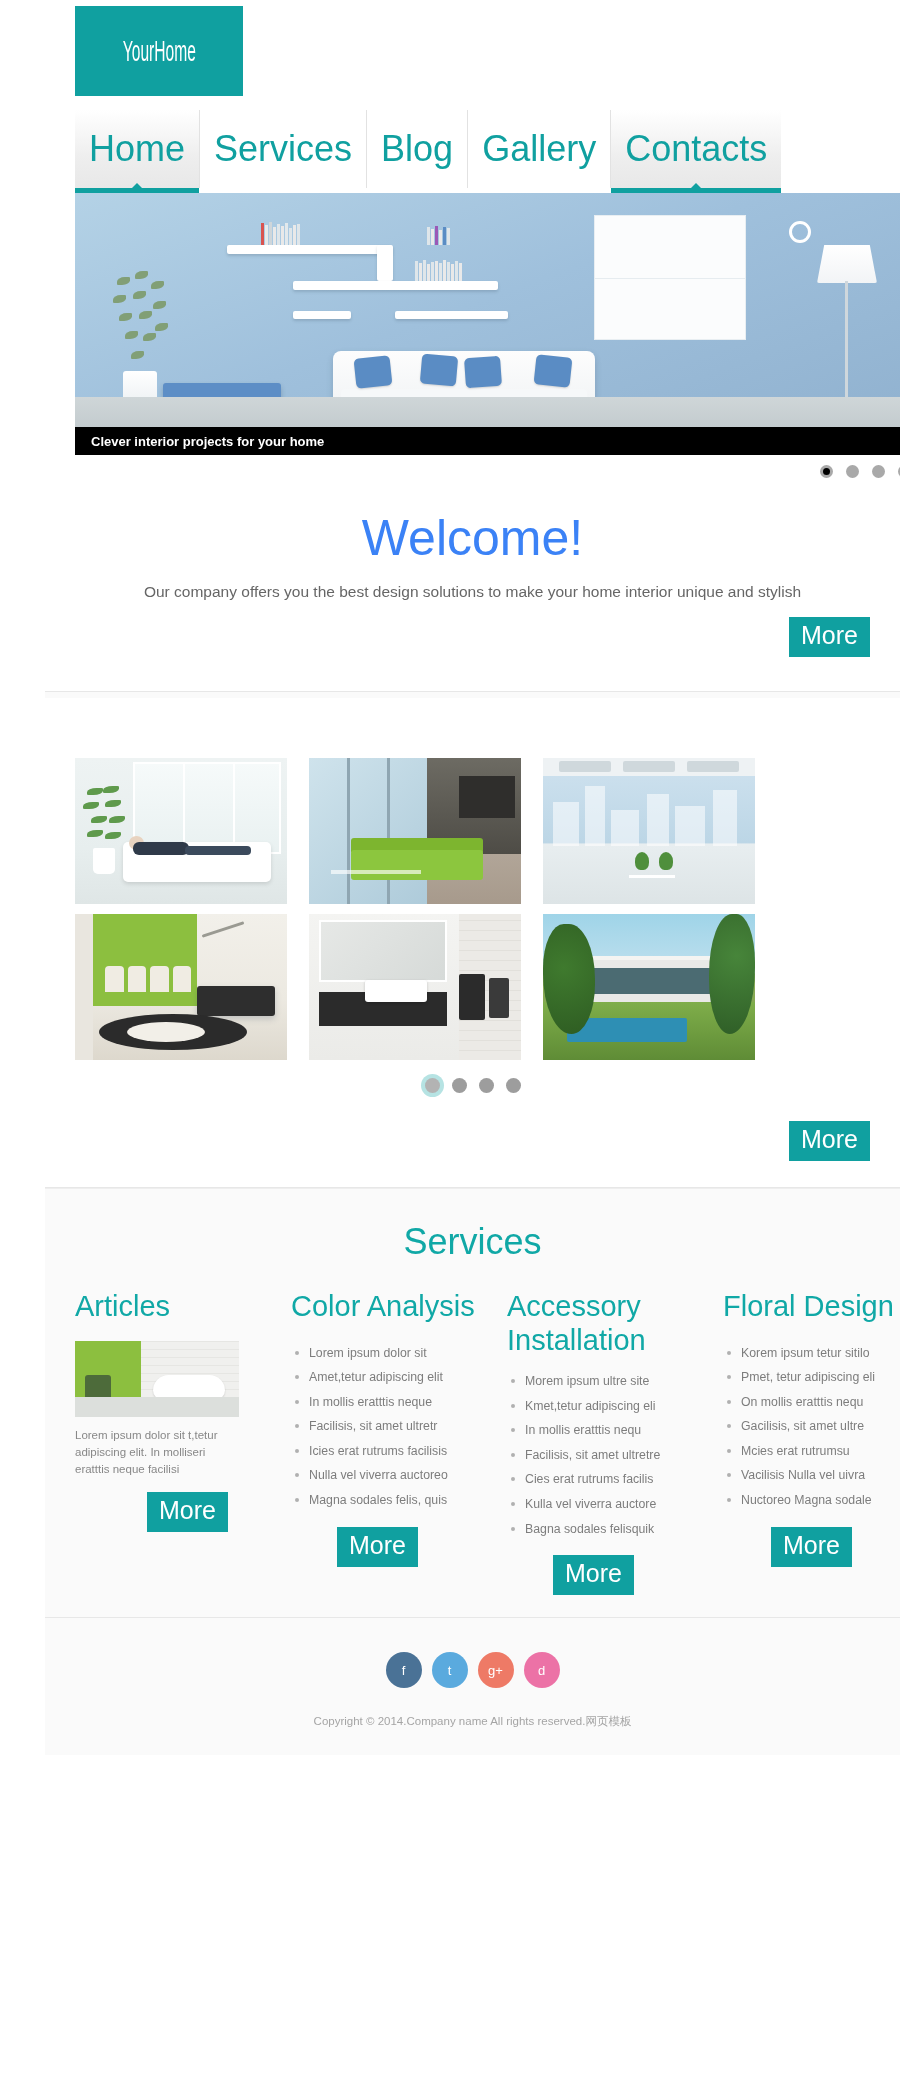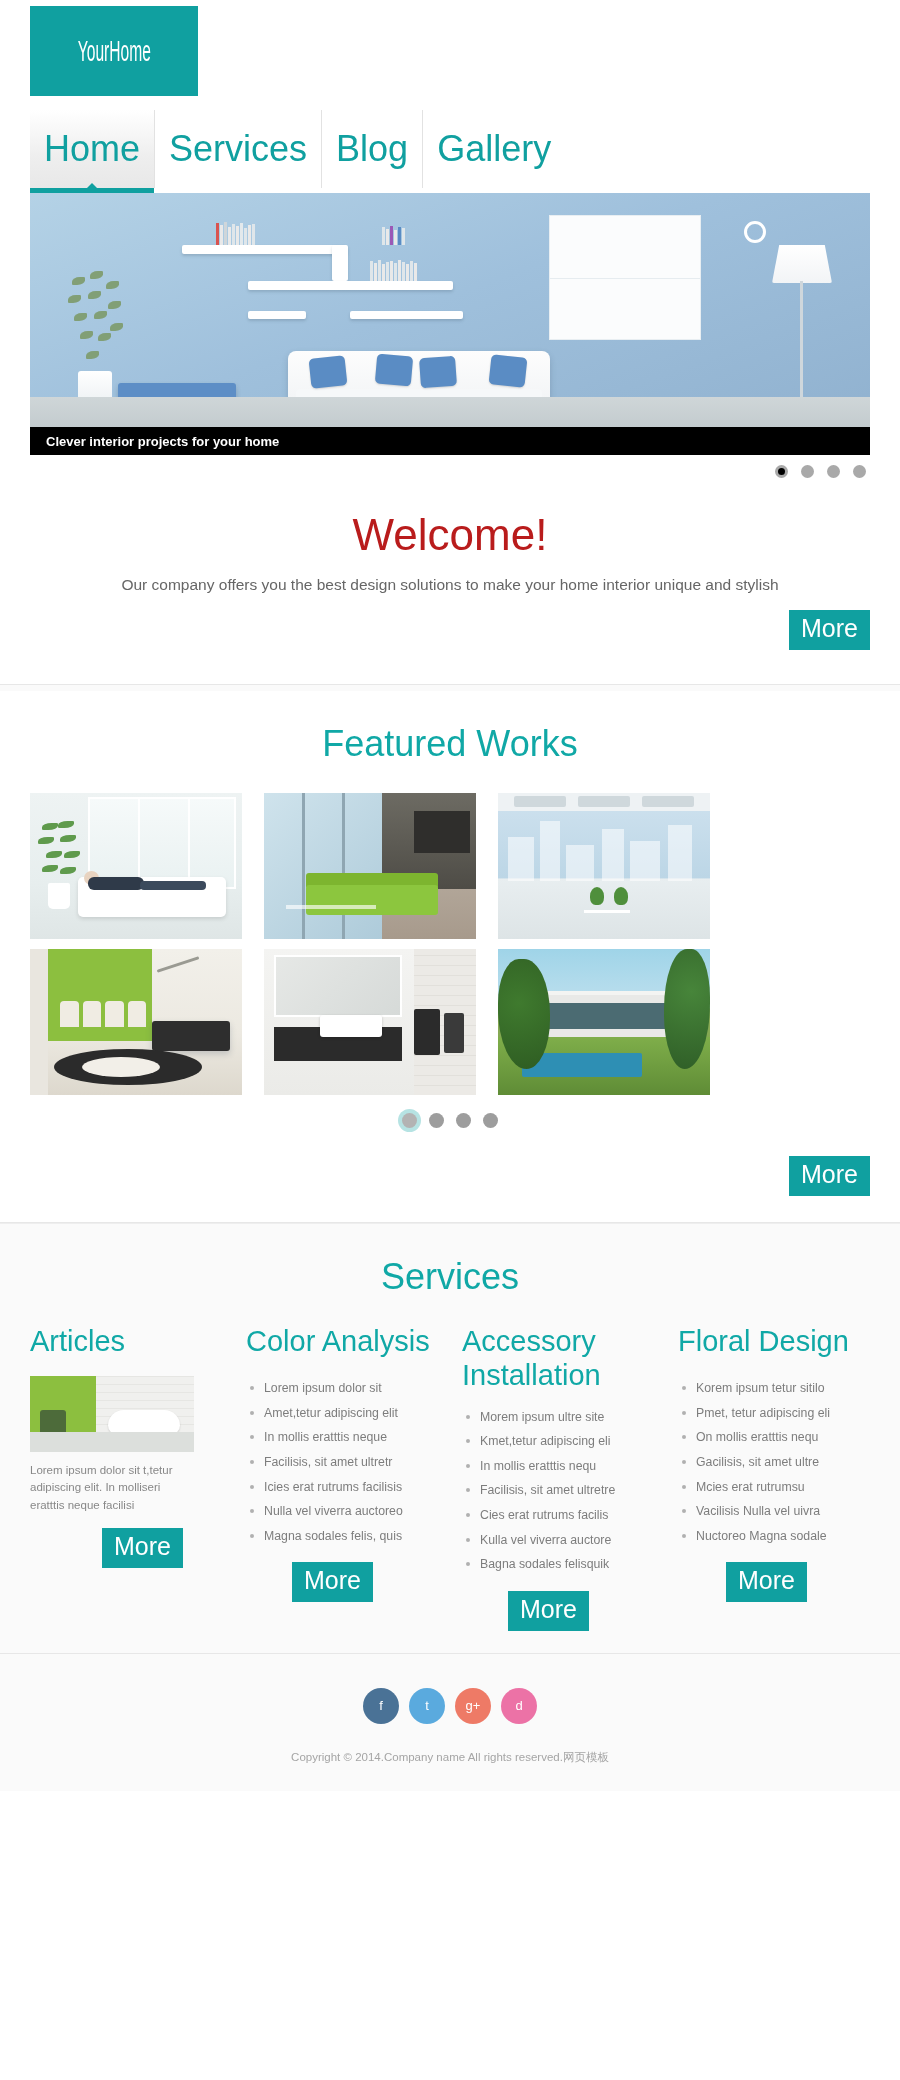--- a/index.html
+++ b/index.html
@@ -9,20 +9,21 @@
     font-family: "Liberation Sans", sans-serif;
   }
   body { width: 900px; min-height: 2080px; }
 
   .page {
     width: 900px;
     min-height: 2080px;
     background: #ffffff;
     position: relative;
     overflow: hidden;
+    padding-left: 45px;
   }
 
   
   .header {
     width: 900px;
     background: #ffffff;
     position: relative;
     padding-top: 6px;
   }
   .logo-box {
@@ -263,22 +264,22 @@
   }
 
   
   .welcome {
     padding-top: 34px;
     padding-bottom: 34px;
     text-align: center;
     border-bottom: 1px solid #e7e7e7;
   }
   .welcome-title {
-    color: #b91c1c;
-    font-size: 44px;
+    color: #3b82f6;
+    font-size: 50px;
     font-weight: 400;
     line-height: 1.05;
   }
   .welcome-sub {
     margin-top: 18px;
     color: #666666;
     font-size: 15.5px;
   }
   .more-row {
     display: flex;
@@ -511,20 +512,24 @@
 
       </div>
       <div class="nav-item">
         <span class="nav-label">Blog</span>
 
       </div>
       <div class="nav-item">
         <span class="nav-label">Gallery</span>
 
       </div>
+      <div class="nav-item highlight">
+        <span class="nav-label">Contacts</span>
+        <span class="nav-arrow"></span>
+      </div>
     </div>
   </div>
 
   <div class="hero">
     <div class="hero-wall"></div>
     <div class="hero-panel"></div>
 
     <div class="shelf s1"></div>
     <div class="shelf s1b"></div>
     <div class="shelf s2"></div>
@@ -615,21 +620,20 @@
     <div class="welcome-title">Welcome!</div>
     <div class="welcome-sub">Our company offers you the best design solutions to make your home interior unique and stylish</div>
     <div class="more-row">
       <span class="btn-more">More</span>
     </div>
   </div>
 
   <div class="section-gap"></div>
 
   <div class="featured">
-    <div class="section-title">Featured Works</div>
 
     <div class="grid">
 
       <div class="tile t1">
         <div class="win"></div>
         <div class="plant">
           <i style="left:4px;top:2px"></i>
             <i style="left:20px;top:0"></i>
             <i style="left:0;top:16px"></i>
           <i style="left:22px;top:14px"></i>

